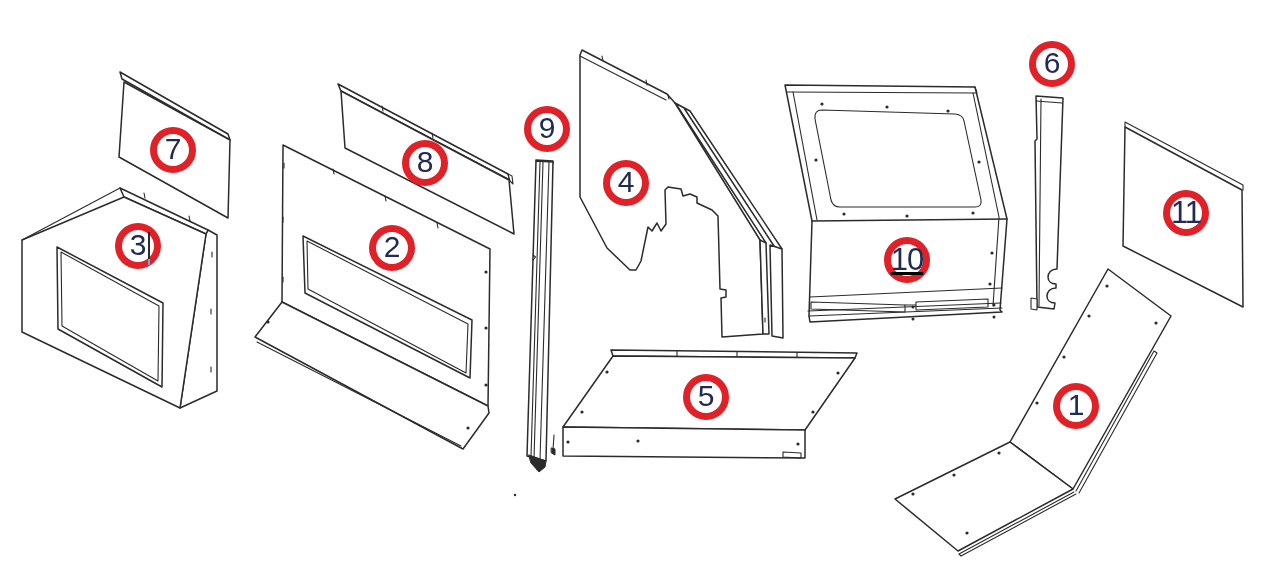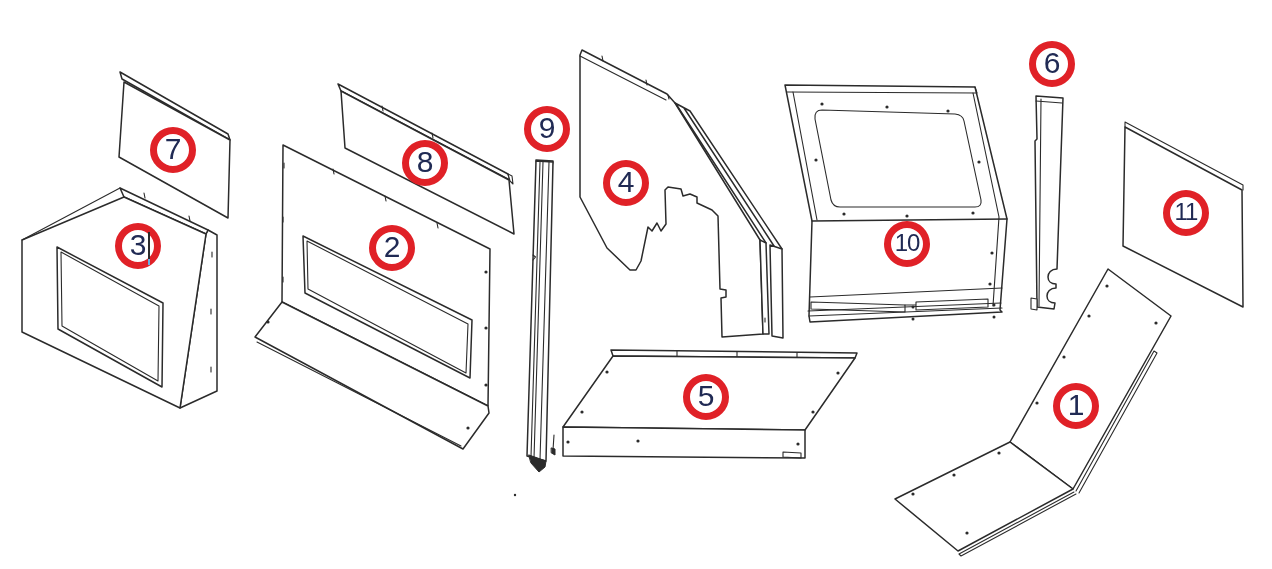--- a/index.html
+++ b/index.html
@@ -24,21 +24,21 @@
   .stage svg .solid{fill:var(--line);stroke:var(--line);stroke-width:1;}
   .callout{
     position:absolute;width:46px;height:46px;box-sizing:border-box;
     border:7px solid var(--red);border-radius:50%;background:#fff;
     display:flex;align-items:center;justify-content:center;z-index:5;
   }
   .callout span.num{
     color:var(--navy);font-size:30px;line-height:1;
     transform:translateY(-1px);white-space:nowrap;
   }
-  .callout.two span.num{font-size:24px;letter-spacing:-1px;}
+  .callout.two span.num{font-size:31px;letter-spacing:-1px;}
   .cursor-mark{
     position:absolute;left:26px;top:2px;width:2px;height:33px;
     background:linear-gradient(to bottom, var(--line) 82%, var(--blue) 82%);
   }
 </style>
 </head>
 <body>
 
 <div class="stage">
 
@@ -210,20 +210,20 @@
   </div>
   <div class="callout" style="left:150px;top:127px;">
     <span class="num">7</span>
   </div>
   <div class="callout" style="left:402px;top:140px;">
     <span class="num">8</span>
   </div>
   <div class="callout" style="left:524px;top:106px;">
     <span class="num">9</span>
   </div>
-  <div class="callout two" style="left:884px;top:221px;">
+  <div class="callout two" style="left:884px;top:237px;text-decoration:underline;">
     <span class="num">10</span>
   </div>
   <div class="callout two" style="left:1163px;top:190px;">
     <span class="num">11</span>
   </div>
 
 </div>
 
 </body></html>

